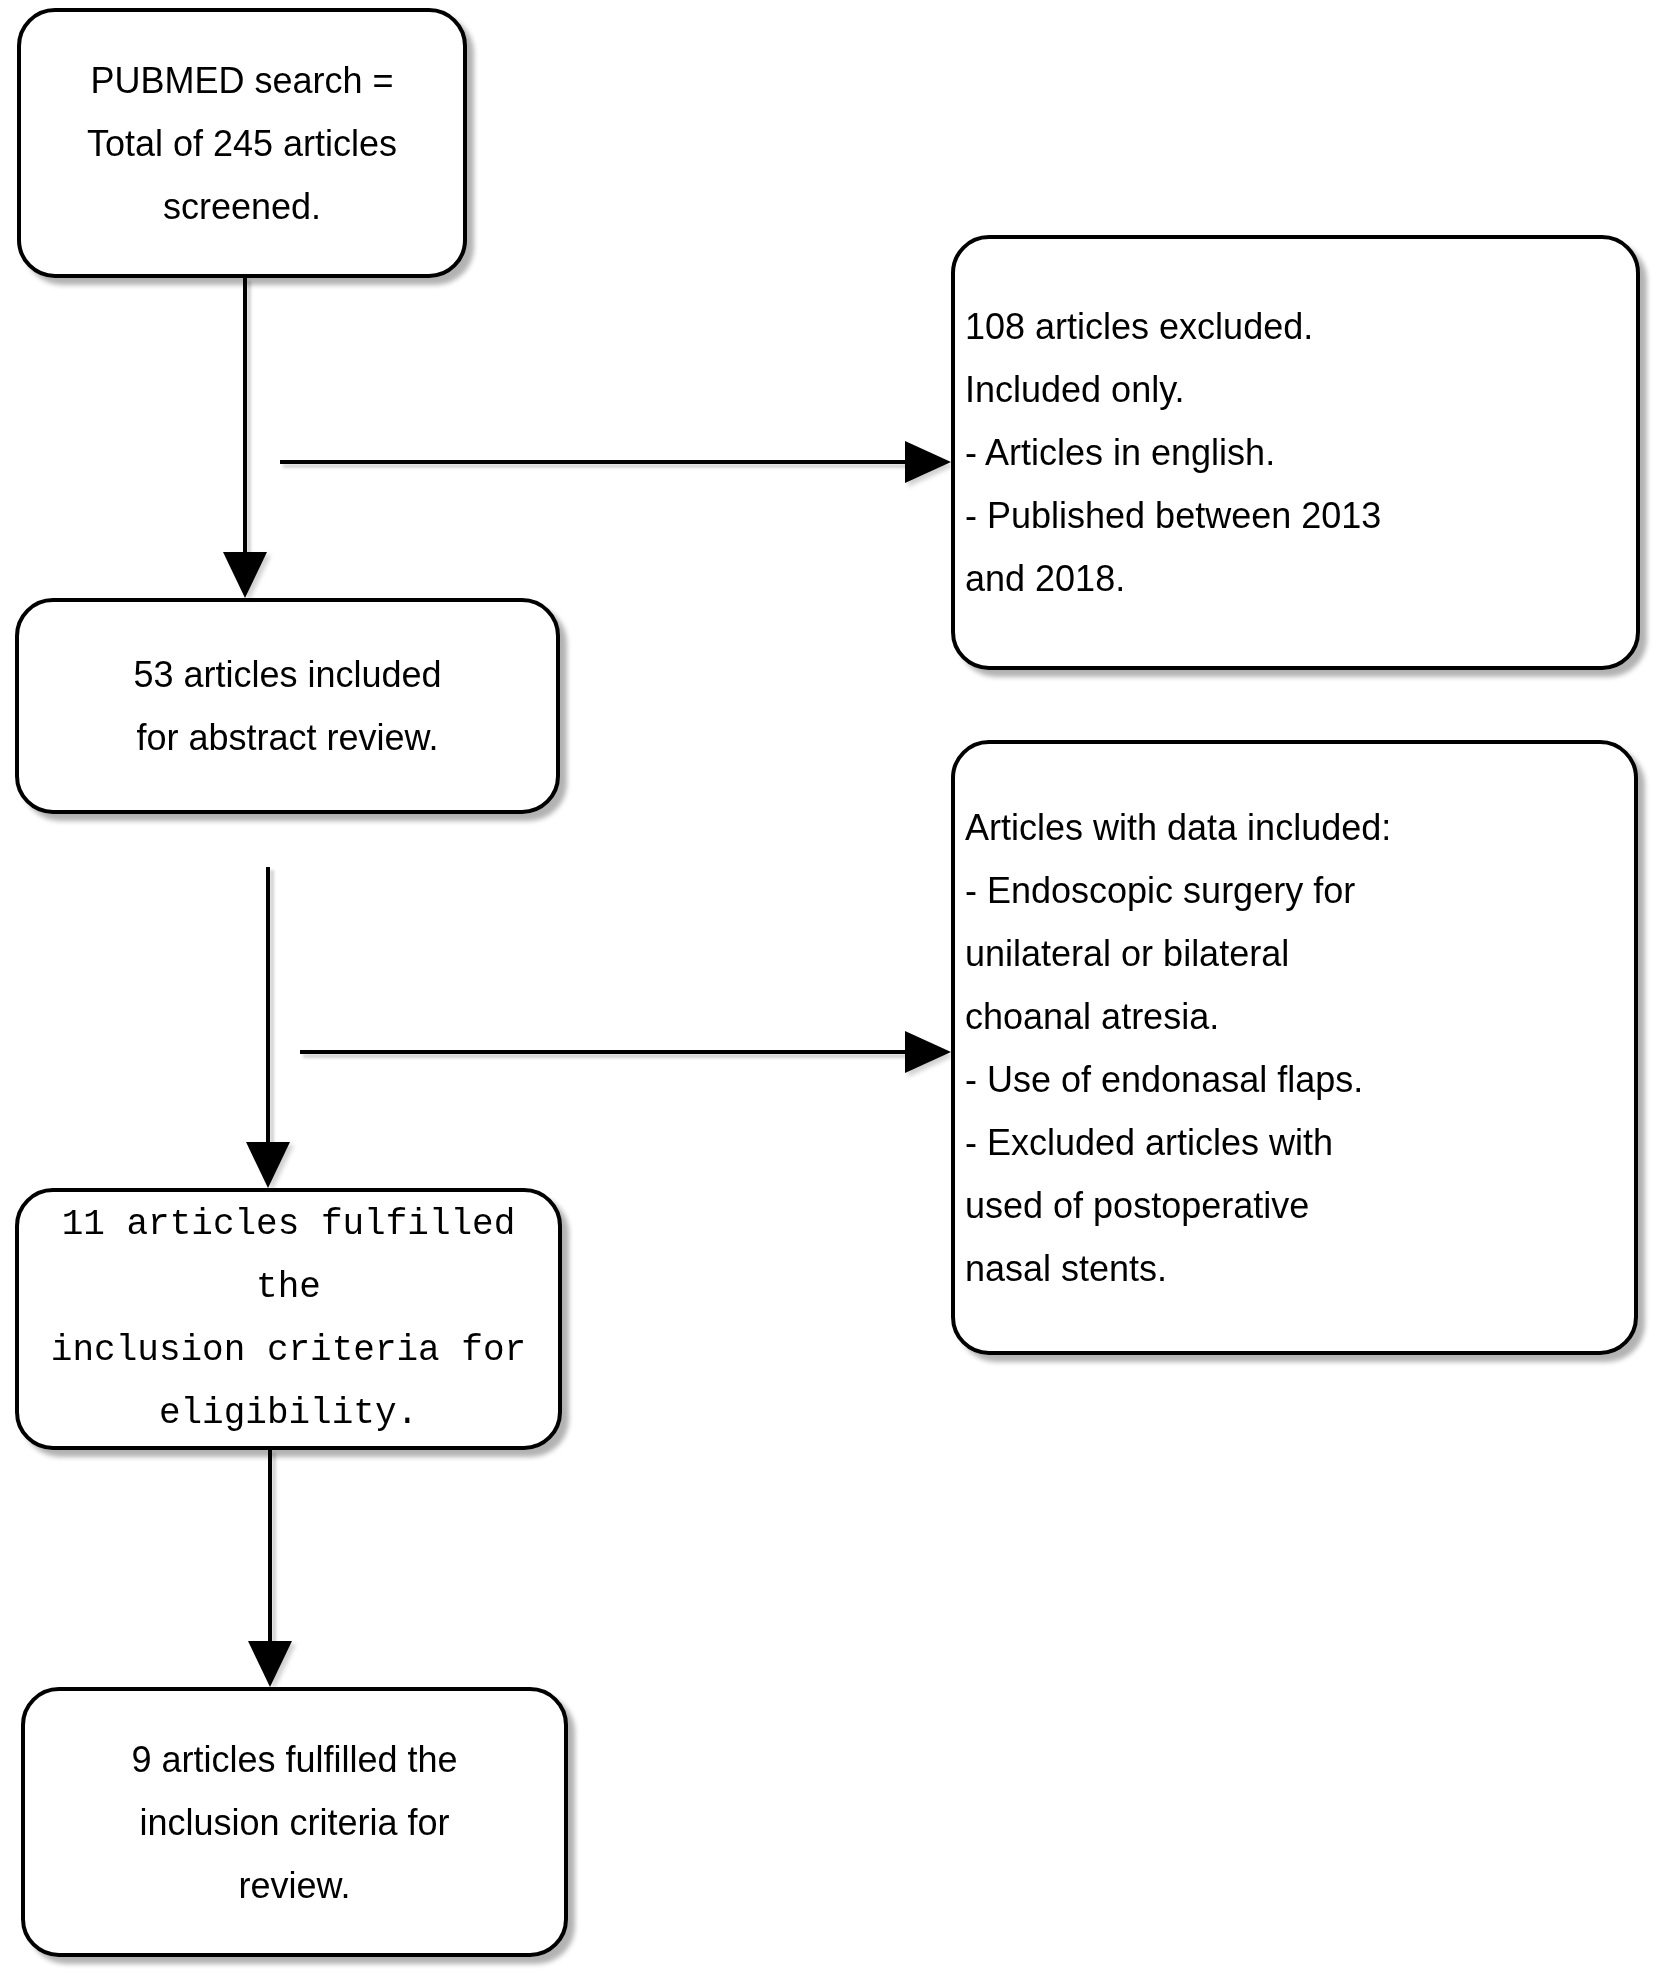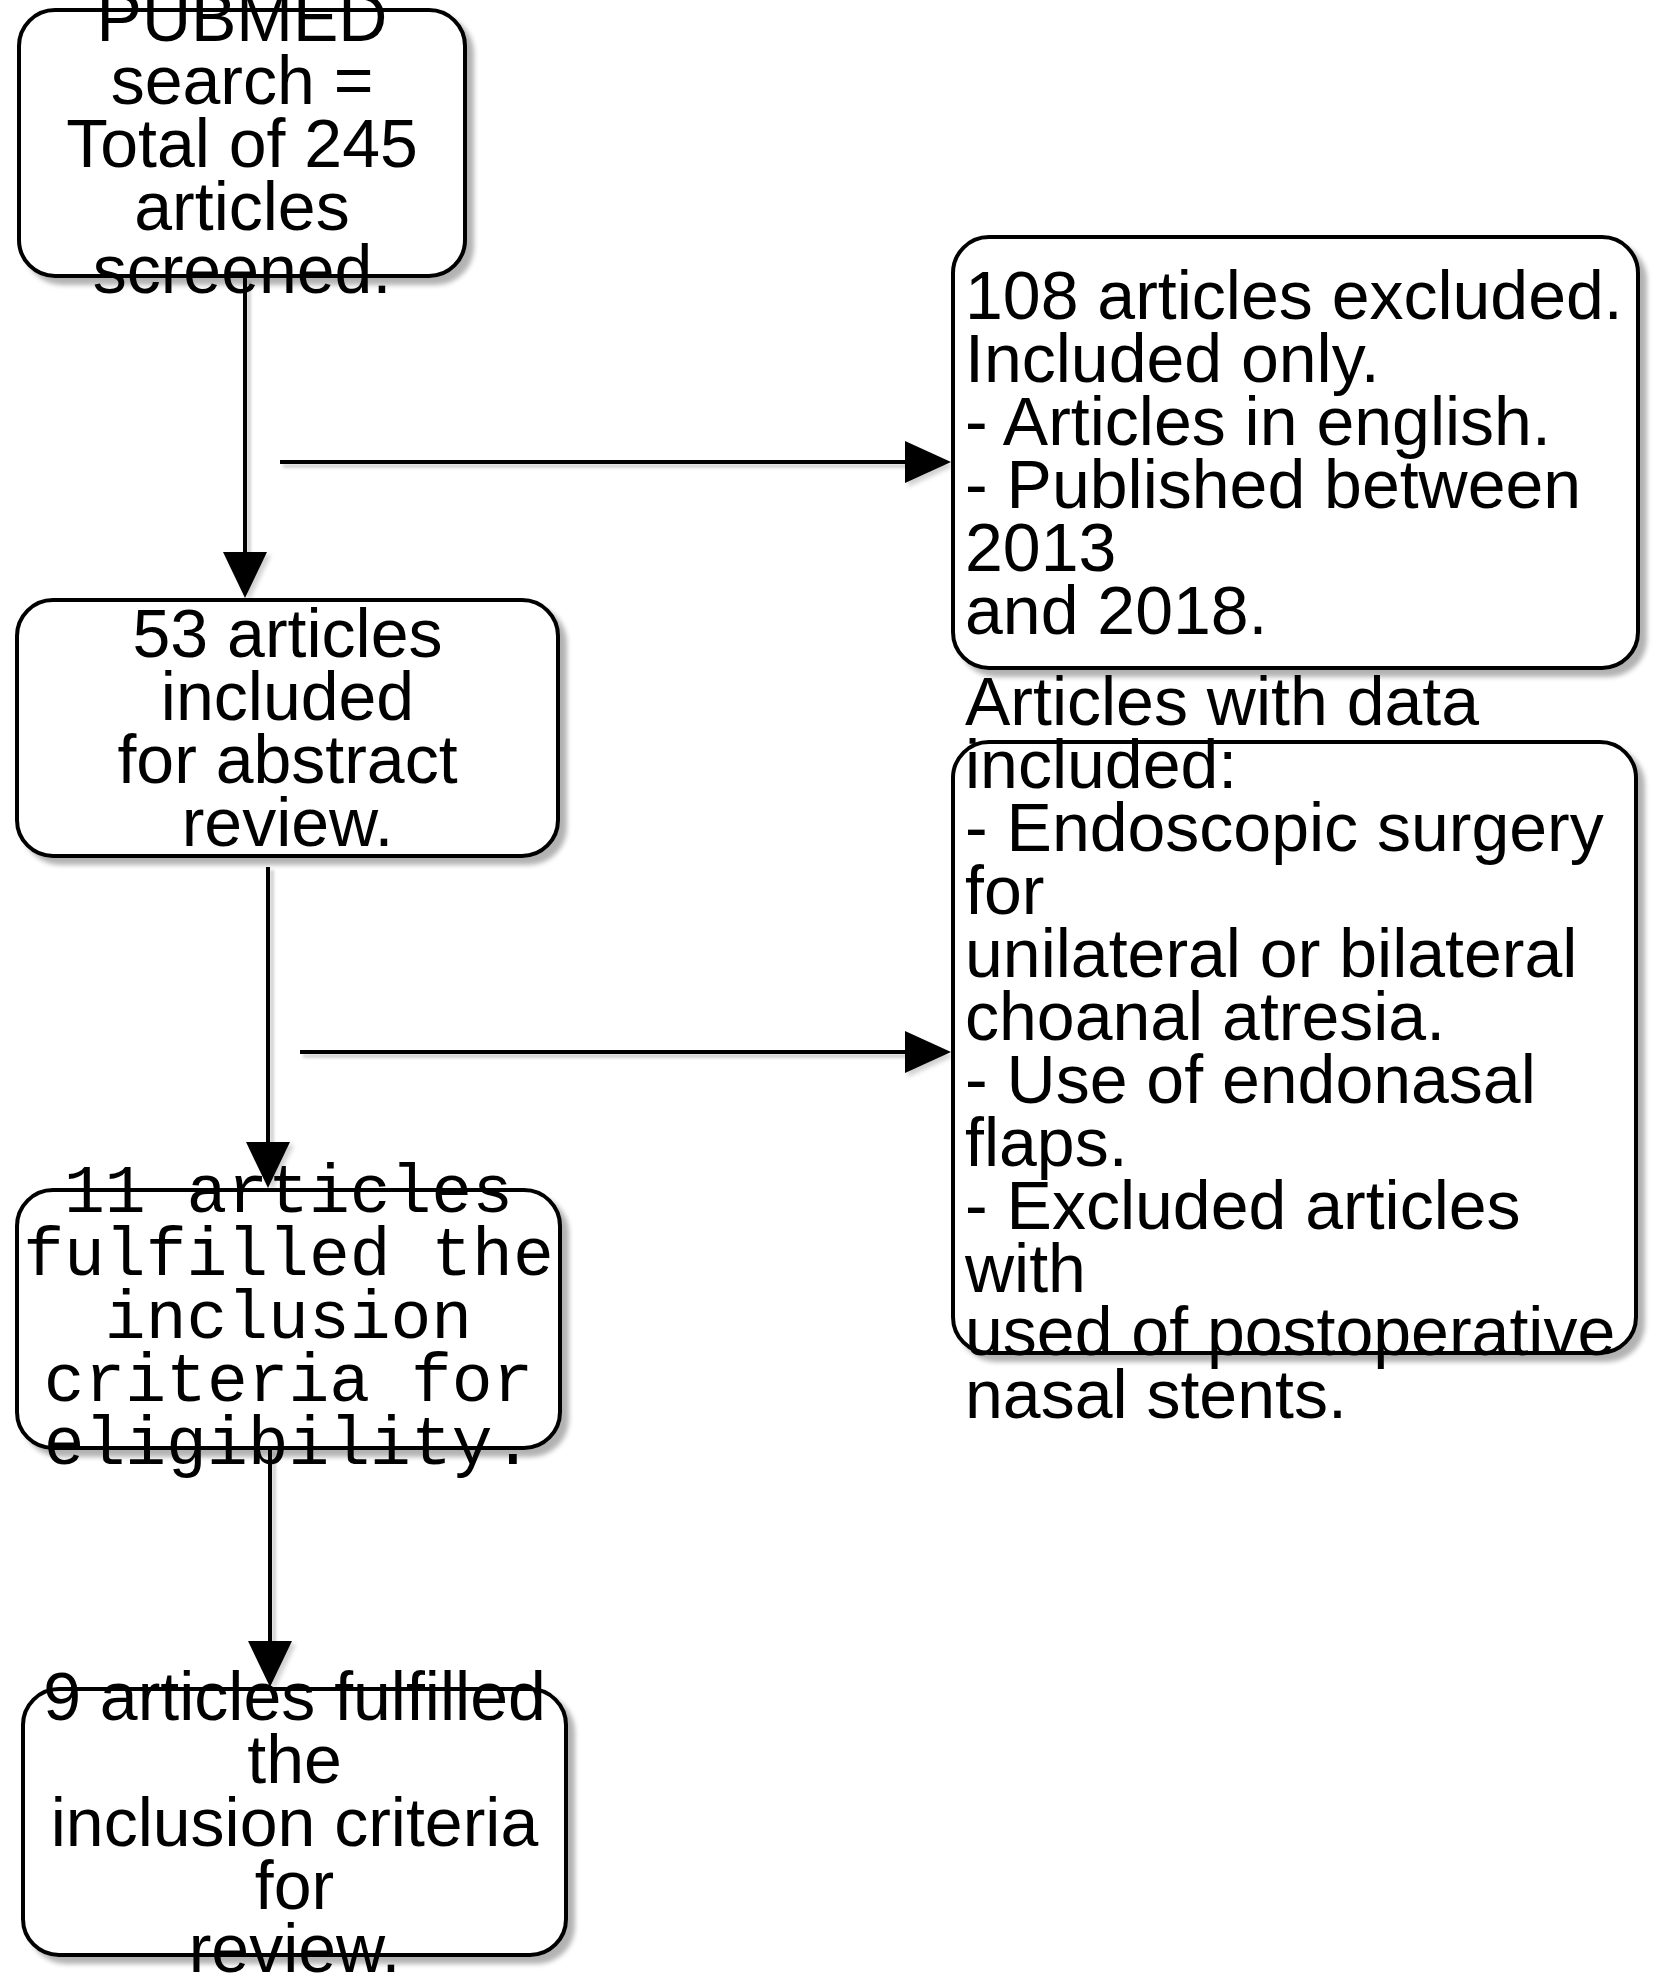--- a/index.html
+++ b/index.html
@@ -23,33 +23,33 @@
   .node {
     position: absolute;
     background: var(--fill);
     border: 4px solid var(--border);
     border-radius: 38px;
     box-shadow: 7px 7px 5px rgba(0,0,0,0.30);
     display: flex;
     flex-direction: column;
     justify-content: center;
     color: var(--text);
-    font-size: 68px;
+    font-size: 36px;
     line-height: 63px;
   }
   .node .label {
     white-space: pre-line;
     display: block;
     width: 100%;
   }
   .node.centered { align-items: center; text-align: center; }
   .node.leftalign { align-items: flex-start; text-align: left; padding-left: 10px; padding-right: 6px; }
 
   #node-pubmed      { left: 17px;  top: 8px;    width: 450px; height: 270px; }
-  #node-abstract    { left: 15px;  top: 598px;  width: 545px; height: 260px; }
+  #node-abstract    { left: 15px;  top: 598px;  width: 545px; height: 216px; }
   #node-eligibility { left: 15px;  top: 1188px; width: 547px; height: 262px; font-family: Liberation Mono, monospace; }
   #node-review      { left: 21px;  top: 1687px; width: 547px; height: 270px; }
   #node-excluded    { left: 951px; top: 235px;  width: 689px; height: 435px; }
   #node-data        { left: 951px; top: 740px;  width: 687px; height: 615px; }
 
   .vline {
     position: absolute;
     width: 4px;
     background: var(--border);
     box-shadow: 4px 3px 3px rgba(0,0,0,0.18);

